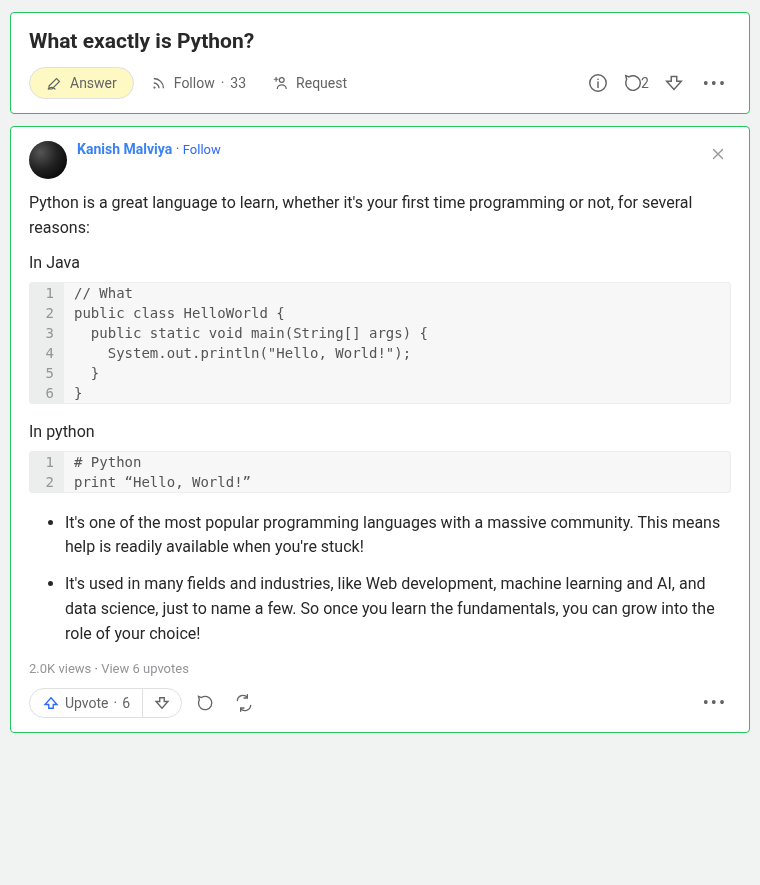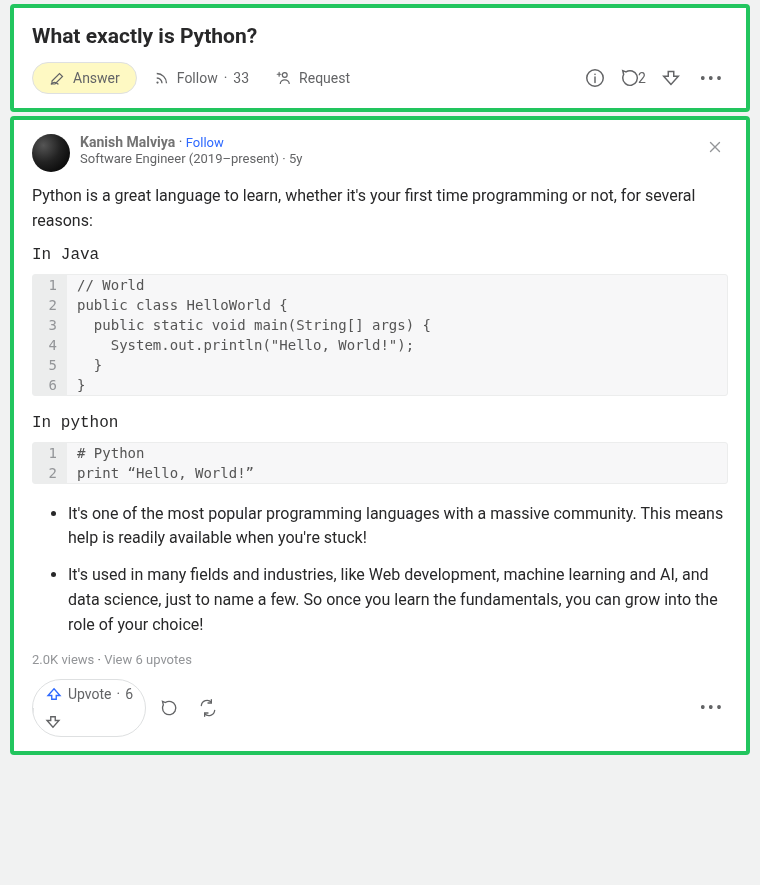--- a/index.html
+++ b/index.html
@@ -6,23 +6,23 @@
   body {
     background: #f1f2f2;
     font-family: -apple-system, BlinkMacSystemFont, "Segoe UI", Roboto, Helvetica, Arial, sans-serif;
     color: #282829;
     width: 760px;
     height: 885px;
     overflow: hidden;
   }
   .card {
     background: #fff;
-    border: 4px solid #22c55e;
+    border: 1px solid #22c55e;
     border-radius: 4px;
-    margin: 4px 10px;
+    margin: 12px 10px;
     padding: 16px 18px 14px 18px;
   }
   .question-title {
     font-size: 21px;
     font-weight: 700;
     margin-bottom: 14px;
     color: #282829;
   }
   .action-row {
     display: flex;
@@ -66,28 +66,28 @@
     gap: 10px;
     margin-bottom: 12px;
   }
   .avatar {
     width: 38px; height: 38px; border-radius: 50%;
     background: radial-gradient(circle at 30% 30%, #555 0%, #222 45%, #111 70%, #000 100%);
     flex-shrink: 0;
   }
   .author-meta { flex: 1; }
   .author-line1 { font-size: 14px; }
-  .author-name { font-weight: 700; color:#737373;}
+  .author-name { font-weight: 700; color:#3b82f6;}
   .follow-link { color: #2e69ff; font-size: 13px; cursor:pointer;}
   .author-sub { font-size: 13px; color: #636466; margin-top:1px;}
   .close-x { color:#939598; cursor:pointer; padding:4px;}
   .body-text { font-size: 16px; line-height: 1.55; margin-bottom: 12px; }
   ul.body-list { padding-left: 36px; margin-bottom: 14px; }
   ul.body-list li { font-size: 16px; line-height: 1.55; margin-bottom: 12px; }
-  .section-label { font-size: 16px; margin: 6px 0 10px 0; font-family: Liberation Mono, monospace; }
+  .section-label { font-size: 16px; margin: 6px 0 10px 0; }
   .code-block {
     background: #f7f7f8;
     border: 1px solid #eceded;
     border-radius: 3px;
     margin-bottom: 18px;
     font-family: ui-monospace, SFMono-Regular, Menlo, Consolas, monospace;
     font-size: 14px;
   }
   .code-line { display:flex; }
   .gutter {
@@ -104,21 +104,20 @@
     color: #555;
     white-space: pre;
   }
   .views-row { font-size: 13px; color:#939598; margin: 6px 0 12px 0;}
   .views-link { cursor:pointer; }
   .bottom-row { display:flex; align-items:center; gap: 10px;}
   .vote-group {
     display:inline-flex; align-items:stretch;
     border:1px solid #dee0e1; border-radius:999px; overflow:hidden;
     background:#fff;
-    flex-direction:column;
   }
   .upvote-btn {
     display:inline-flex; align-items:center; gap:5px;
     padding: 5px 12px; font-size:14px; color:#636466; cursor:pointer;
   }
   .upvote-btn .arrow-up svg { stroke:#2e69ff; }
   .down-btn {
     display:inline-flex; align-items:center; padding: 5px 10px;
     border-left:1px solid #dee0e1; cursor:pointer; color:#636466;
   }
@@ -193,41 +192,36 @@
 
 <div class="card answer-card">
   <div class="author-row">
     <div class="avatar"></div>
     <div class="author-meta">
       <div class="author-line1">
         <span class="author-name">Kanish Malviya</span>
         <span class="dot-sep"> · </span>
         <span class="follow-link">Follow</span>
       </div>
-      <div class="author-sub">
-        <span>Software Engineer (2019–present)</span>
-        <span class="dot-sep"> · </span>
-        <span>5y</span>
-      </div>
     </div>
     <div class="close-x">
       <svg width="18" height="18" viewBox="0 0 24 24" fill="none" stroke="#939598" stroke-width="1.8">
         <path d="M6 6l12 12M18 6L6 18" stroke-linecap="round"></path>
       </svg>
     </div>
   </div>
 
   <p class="body-text">Python is a great language to learn, whether it's your first time programming or not, for several reasons:</p>
 
 
   <p class="section-label">In Java</p>
   <div class="code-block" id="java-code">
       <div class="code-line">
         <div class="gutter">1</div>
-        <div class="code">// World</div>
+        <div class="code">// What</div>
       </div>
       <div class="code-line">
         <div class="gutter">2</div>
         <div class="code">public class HelloWorld {</div>
       </div>
       <div class="code-line">
         <div class="gutter">3</div>
         <div class="code">  public static void main(String[] args) {</div>
       </div>
       <div class="code-line">

